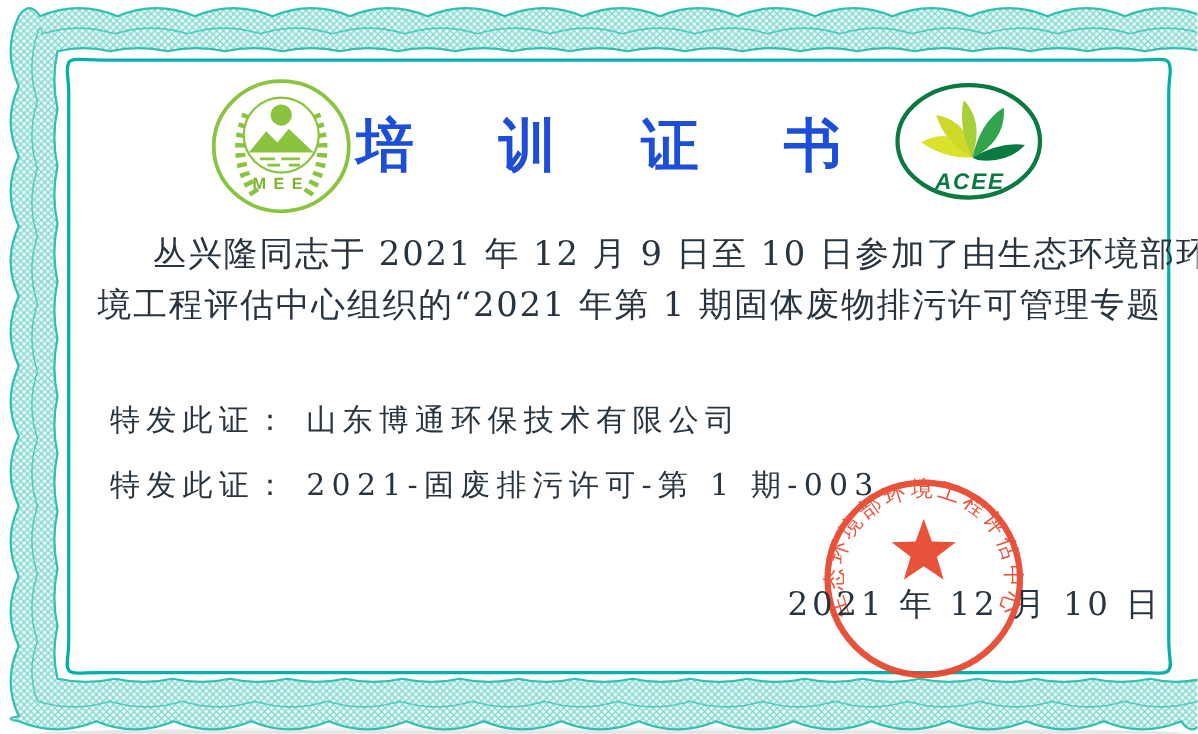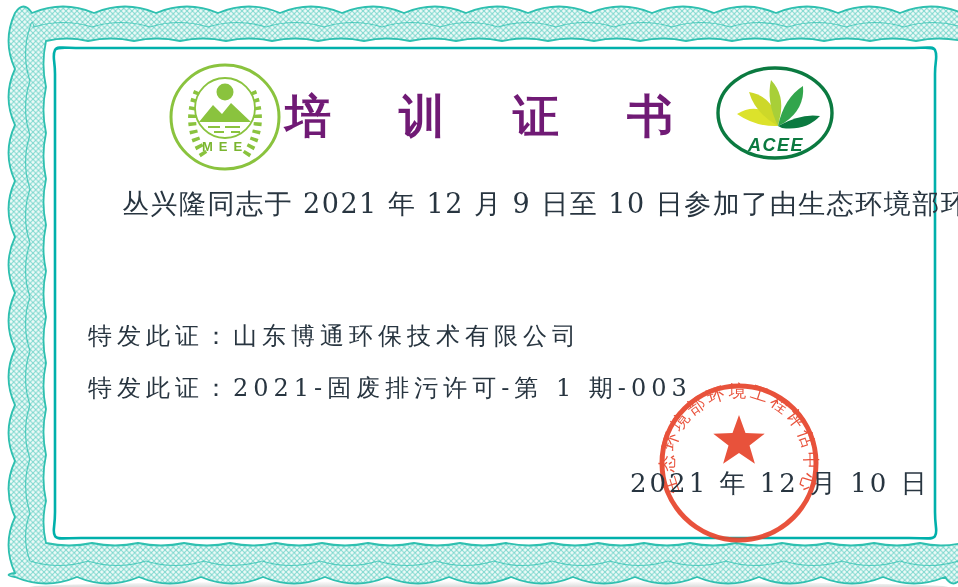--- a/index.html
+++ b/index.html
@@ -5,28 +5,28 @@
   html,body{margin:0;padding:0;}
   body{
     width:958px;height:587px;position:relative;overflow:hidden;
     background:#ffffff;
     font-family:"DejaVu Serif","Liberation Serif",serif;
   }
   #borderArt{position:absolute;left:0;top:0;z-index:1;}
   .txt{position:absolute;z-index:3;color:#283540;}
   .title{
     left:0;top:86px;width:958px;text-align:center;
-    font-size:46px;font-weight:bold;color:#701a75;
+    font-size:46px;font-weight:bold;color:#1d4ed8;
     letter-spacing:26px;padding-left:26px;box-sizing:border-box;
   }
   .para{left:78px;top:184px;width:820px;font-size:27px;line-height:40.5px;letter-spacing:1.5px;}
   .para .ln{white-space:nowrap;text-align:center;}
   .para .ln.indent{padding-left:44px;}
   .fieldline{font-size:24px;letter-spacing:5px;white-space:nowrap;}
-  .fieldline .val{}
+  .fieldline .val{margin-left:12px;}
   #workunit{left:88px;top:320px;}
   #certno{left:88px;top:372px;}
   #issuedate{left:630px;top:450px;font-size:26px;letter-spacing:3px;white-space:nowrap;margin-top:16px;}
   .scanshadow{
     position:absolute;left:30px;right:10px;bottom:0;height:6px;z-index:0;
     background:linear-gradient(to bottom,rgba(0,0,0,0),rgba(120,120,120,0.25));
     border-radius:50%/100% 100% 0 0;
   }
 </style>
 </head>
@@ -81,20 +81,21 @@
     <text font-size="17.5" fill="#e7452d" letter-spacing="3" font-family="DejaVu Serif, Liberation Serif, serif">
       <textPath href="#sealArc" startOffset="50%" text-anchor="middle">生态环境部环境工程评估中心</textPath>
     </text>
   </g>
 </svg>
 
 <div class="txt title">培 训 证 书</div>
 
 <div class="txt para">
   <div class="ln indent">丛兴隆同志于 2021 年 12 月 9 日至 10 日参加了由生态环境部环</div>
+  <div class="ln">境工程评估中心组织的“2021 年第 1 期固体废物排污许可管理专题</div>
 </div>
 
 <div class="txt fieldline" id="workunit">
   <span class="lbl">特发此证：</span><span class="val">山东博通环保技术有限公司</span>
 </div>
 
 <div class="txt fieldline" id="certno">
   <span class="lbl">特发此证：</span><span class="val">2021-固废排污许可-第 1 期-003</span>
 </div>
 

